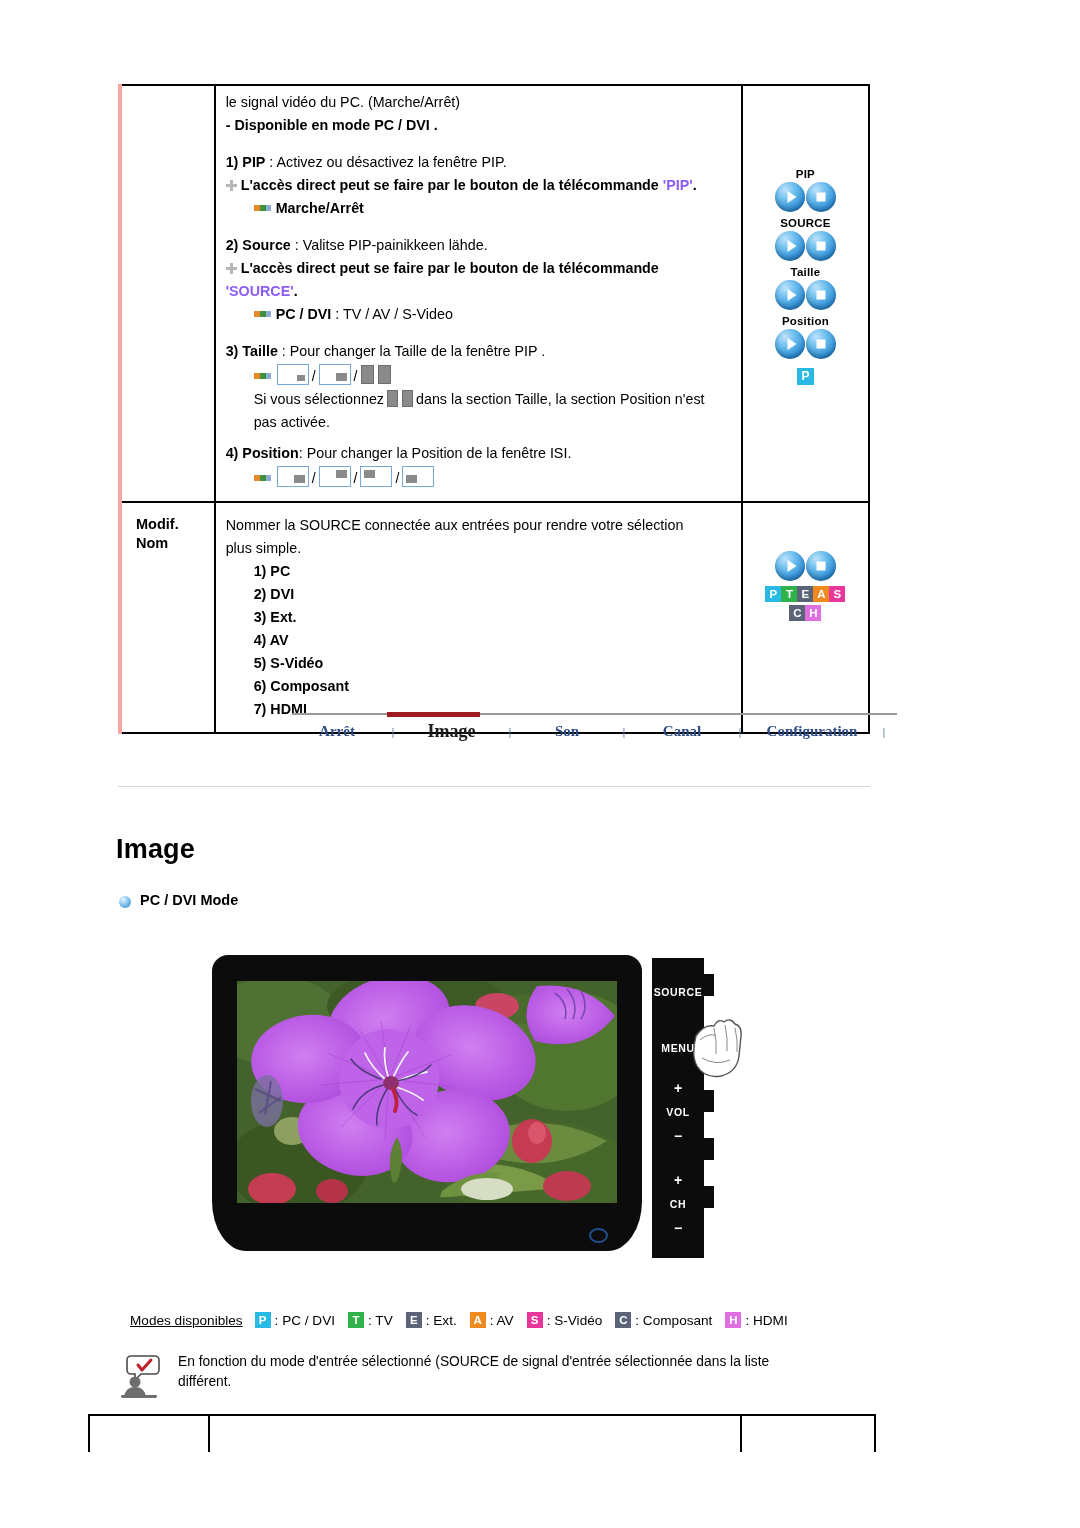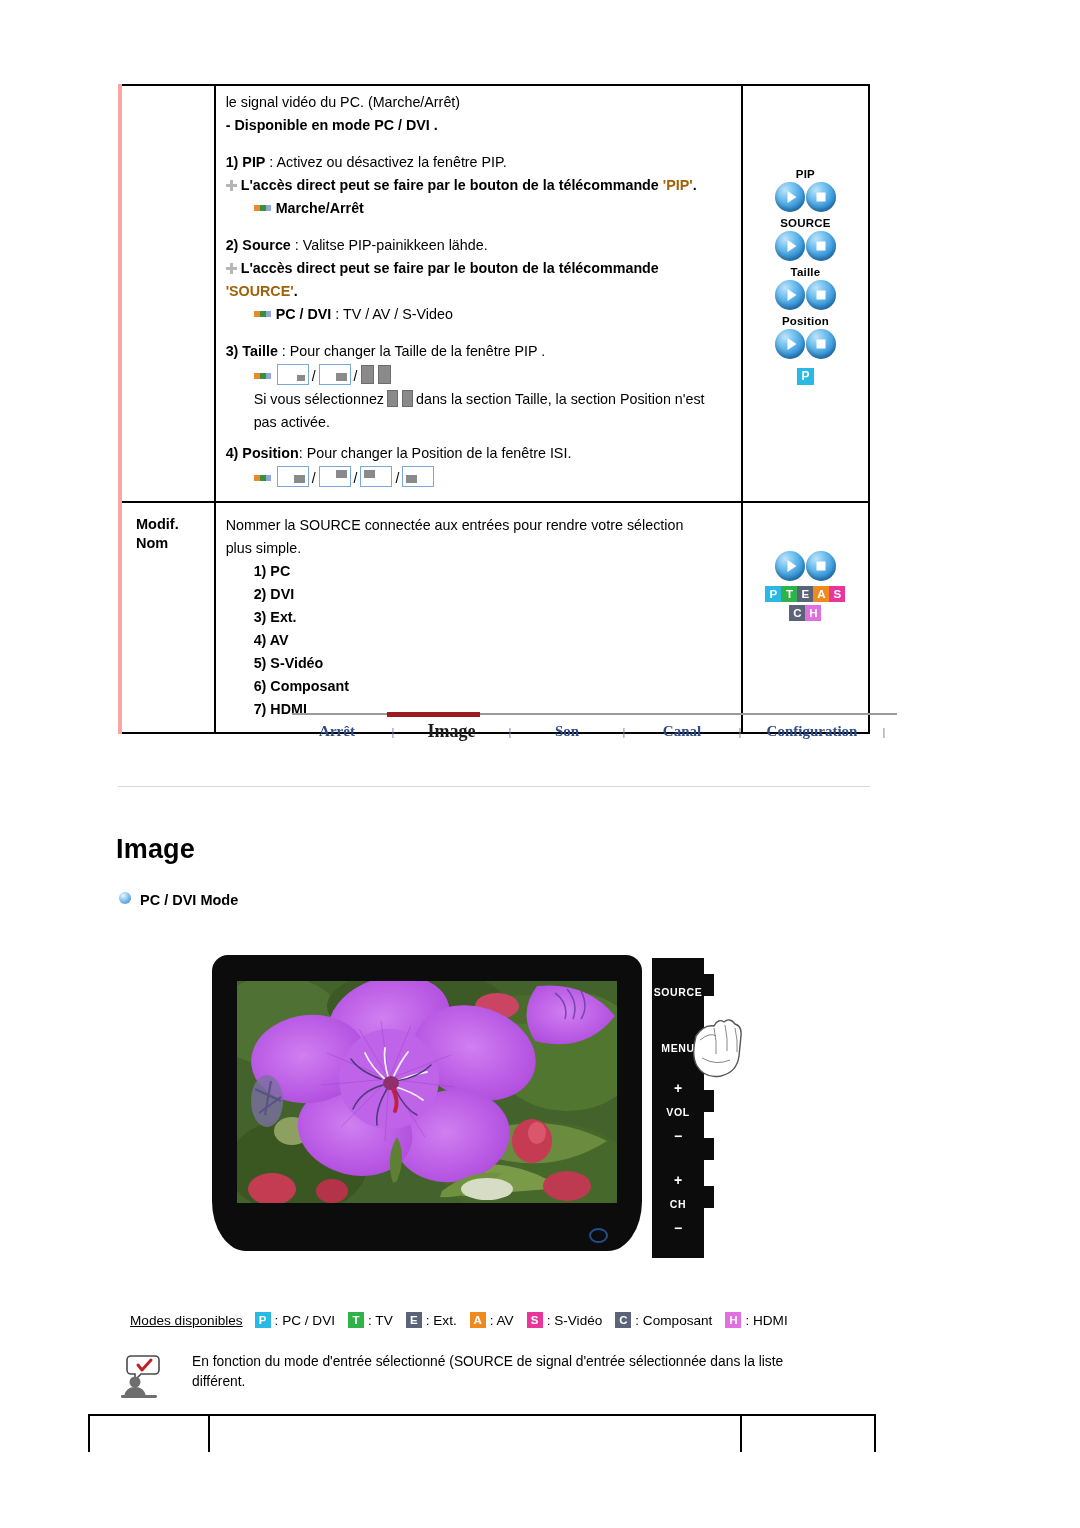--- a/index.html
+++ b/index.html
@@ -46,21 +46,21 @@
     font-size: 14.5px;
     font-weight: bold;
     line-height: 19px;
   }
 
   .bodytext {
     font-size: 14.3px;
     line-height: 21px;
   }
   .b { font-weight: bold; }
-  .green { color: #a16207; font-weight: bold; }
+  .green { color: #8b5cf6; font-weight: bold; }
   .ln { margin: 0 0 2px 0; }
   .gap { height: 14px; }
   .gap-sm { height: 8px; }
   .indent2 { padding-left: 28px; }
 
   
   .plus-icon {
     display: inline-block;
     width: 11px; height: 11px;
     position: relative;
@@ -276,21 +276,21 @@
     font-weight: bold;
     letter-spacing: .2px;
   }
   .subhead {
     position: absolute;
     left: 119px;
     top: 892px;
     font-size: 14.5px;
     font-weight: bold;
     display: flex;
-    align-items: flex-start;
+    align-items: flex-end;
     gap: 9px;
   }
   .bullet-sphere {
     width: 12px; height: 12px;
     border-radius: 50%;
     background: radial-gradient(circle at 35% 30%, #eaf6ff 0%, #8fc9f2 40%, #2f7fc4 100%);
     display: inline-block;
   }
 
   
@@ -378,21 +378,21 @@
   .mode-item { display: flex; align-items: center; margin-right: 13px; }
   .mode-item .mb { margin-right: 4px; }
 
   
   .note {
     position: absolute;
     left: 118px;
     top: 1352px;
     width: 752px;
     display: flex;
-    gap: 28px;
+    gap: 14px;
   }
   .note-icon { width: 46px; flex: 0 0 46px; padding-top: 2px; }
   .note-text {
     font-size: 13.8px;
     line-height: 20px;
   }
 
   
   .bottom-table {
     position: absolute;

